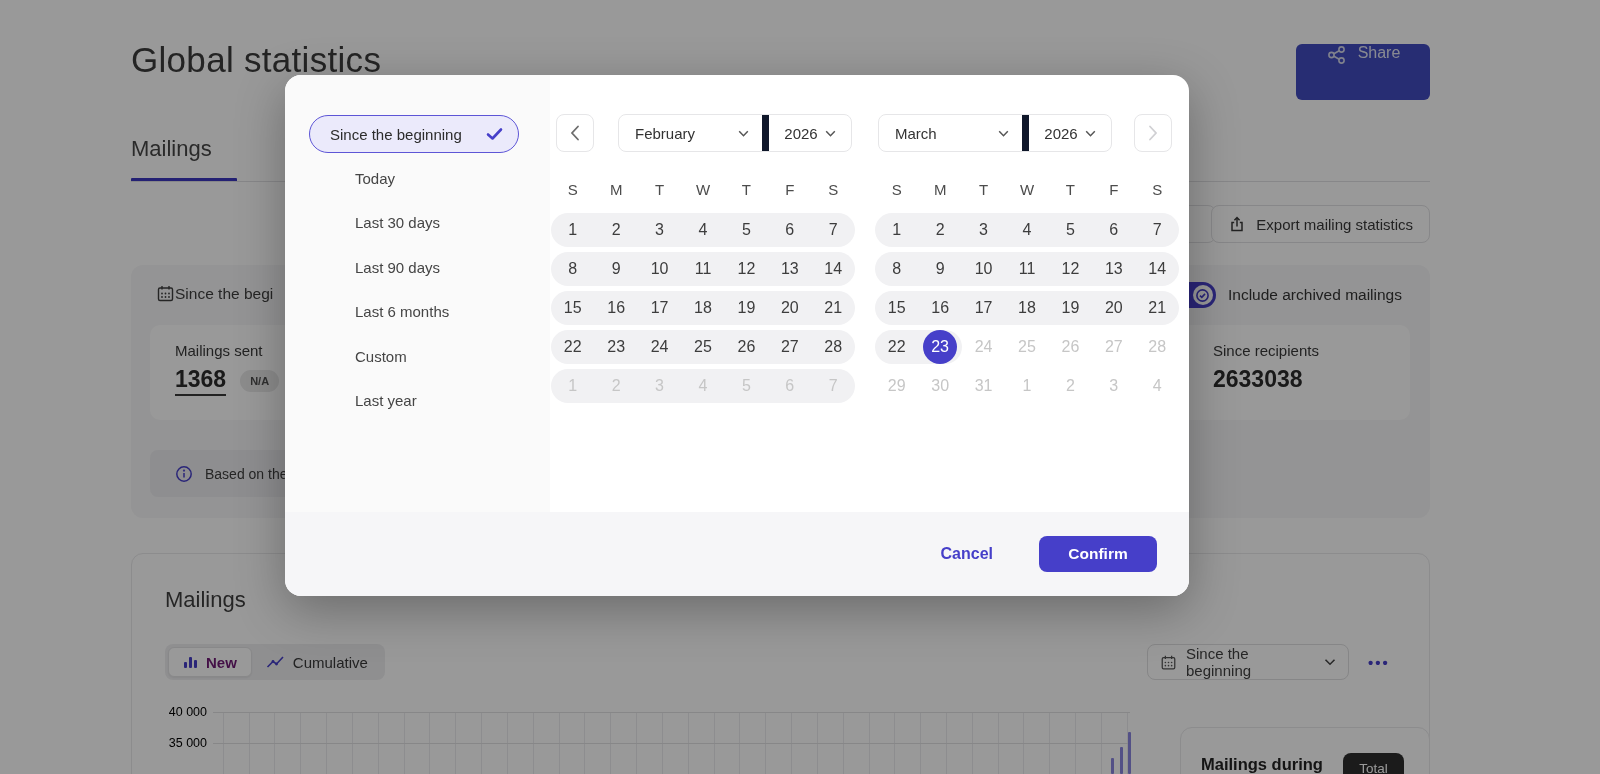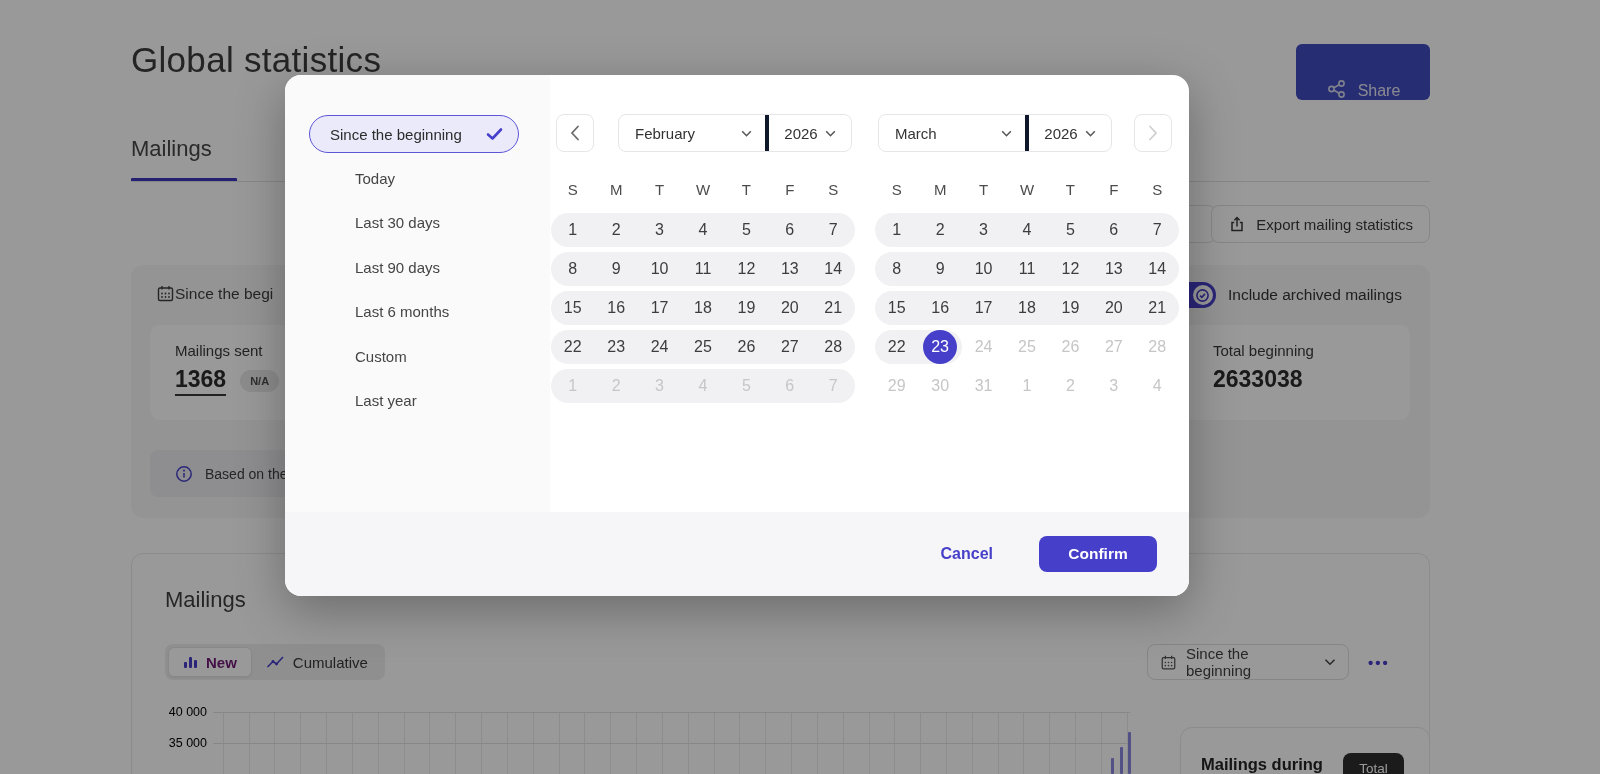--- a/index.html
+++ b/index.html
@@ -3,21 +3,21 @@
 <meta charset="utf-8">
 <style>
   *{box-sizing:border-box;margin:0;padding:0}
   html,body{width:1600px;height:774px}
   body{font-family:"Liberation Sans",sans-serif;background:#fff}
   .stage{position:relative;width:1600px;height:774px;overflow:hidden;background:#fff}
 
   
   .page{position:absolute;inset:0;background:#fff}
   .page-title{position:absolute;left:131px;top:40px;font-size:35px;font-weight:400;color:#3d3d3d;letter-spacing:.3px}
-  .share-btn{position:absolute;left:1296px;top:44px;width:134px;height:56px;background:#414bc0;border:none;border-radius:6px;display:flex;align-items:flex-end;justify-content:center;gap:10px;color:#e3e5f2;font-size:16px;cursor:pointer}
+  .share-btn{position:absolute;left:1296px;top:44px;width:134px;height:56px;background:#414bc0;border:none;border-radius:6px;display:flex;align-items:flex-start;justify-content:center;gap:10px;color:#e3e5f2;font-size:16px;cursor:pointer}
   .tab{position:absolute;left:131px;top:136px;font-size:22px;color:#474747;cursor:pointer}
   .tab-underline{position:absolute;left:131px;top:178px;width:106px;height:4px;background:#3d37c0;border-radius:1px}
   .tabbar-line{position:absolute;left:131px;top:181px;width:1299px;height:1px;background:#e2e2e4}
 
   .export-btn{position:absolute;top:205px;right:170px;height:38px;padding:0 16px;background:#fff;border:1px solid #e2e2e4;border-radius:8px;display:flex;align-items:center;gap:10px;font-size:15px;color:#3a3a3a;cursor:pointer}
   .stub-btn{position:absolute;left:1166px;top:205px;width:50px;height:38px;background:#fff;border:1px solid #e2e2e4;border-radius:8px}
 
   .stats-card{position:absolute;left:131px;top:265px;width:1299px;height:253px;background:#f7f7f8;border-radius:12px}
   .period-row{position:absolute;left:25px;top:19px;display:flex;align-items:flex-end;font-size:15.5px;color:#3f3f3f;white-space:nowrap;overflow:hidden}
   .toggle-row{position:absolute;right:28px;top:17px;display:flex;align-items:center;gap:12px;font-size:15.5px;color:#353535}
@@ -64,21 +64,21 @@
   .preset-pill .chk{margin-left:auto;margin-right:15px;display:flex}
   .preset-list{position:absolute;left:0;top:81px;width:265px}
   .preset{height:44.5px;display:flex;align-items:center;padding-left:70px;font-size:15px;color:#454545;cursor:pointer}
 
   .nav-btn{position:absolute;top:39px;width:38px;height:38px;border:1px solid #e6e6e8;border-radius:8px;background:#fff;display:flex;align-items:center;justify-content:center;cursor:pointer}
   .nav-prev{left:271px}
   .nav-next{left:849px;cursor:default}
   .month-ctl{position:absolute;top:39px;height:38px;border:1px solid #e6e6e8;border-radius:8px;background:#fff;display:flex;align-items:stretch}
   .mc-feb{left:333px;width:234px}
   .mc-mar{left:593px;width:234px}
-  .mc-month{flex:1;display:flex;align-items:center;justify-content:space-between;padding:0 13px 0 16px;font-size:15px;color:#333;border-right:4px solid #0f172a;cursor:pointer}
+  .mc-month{flex:1;display:flex;align-items:center;justify-content:space-between;padding:0 13px 0 16px;font-size:15px;color:#333;border-right:7px solid #0f172a;cursor:pointer}
   .mc-year{width:82px;display:flex;align-items:center;justify-content:center;gap:7px;font-size:15px;color:#333;cursor:pointer}
 
   .cal-grid{position:absolute;top:106px;width:304px}
   .grid-feb{left:266px}
   .grid-mar{left:590px}
   .dow{display:flex;height:18px;margin-bottom:11px}
   .dow span{width:43.43px;text-align:center;font-size:15px;color:#4c4c4c}
   .week{position:relative;height:39px}
   .wpill{position:absolute;top:2.5px;height:34px;background:#f1f1f3;border-radius:17px}
   .days{position:relative;display:flex;height:100%;align-items:center;z-index:1}
@@ -164,21 +164,21 @@
           <div class="mini-label">Mailings sent</div>
           <div class="value-row">
             <span class="mini-value uline">1368</span>
             <span class="na-badge">N/A</span>
           </div>
         </div>
       </div>
 
       <div class="mini-card right">
         <div class="mc-inner" style="padding-left:113px">
-          <div class="mini-label">Total beginning</div>
+          <div class="mini-label">Since recipients</div>
           <div class="value-row">
               <span class="mini-value">2633038</span>
             </div>
         </div>
       </div>
 
       <div class="info-row">
         <span style="display:flex">
           <svg width="18" height="18" viewBox="0 0 18 18" fill="none" stroke="#463fc9" stroke-width="1.5">
             <circle cx="9" cy="9" r="7.2"></circle>

